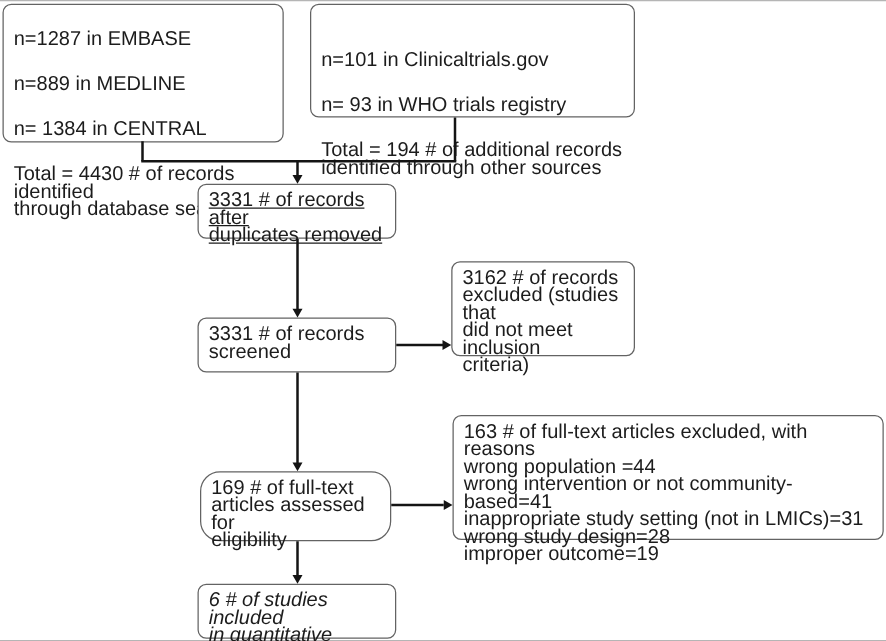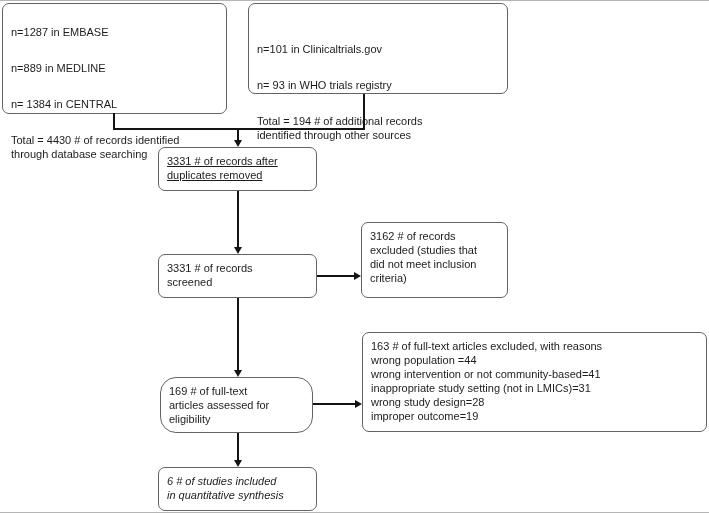--- a/index.html
+++ b/index.html
@@ -11,21 +11,21 @@
     overflow: hidden;
     font-family: "Liberation Sans", sans-serif;
   }
   .box {
     position: absolute;
     box-sizing: border-box;
     background: #ffffff;
     border: 1.5px solid #636363;
     border-radius: 7px;
     color: #1c1c1c;
-    font-size: 11px;
+    font-size: 16px;
     line-height: 14px;
     padding: 6px 8px;
     white-space: pre-line;
   }
   .box p { margin: 0 0 8px 0; white-space: pre-line; }
   .box p:last-child { margin-bottom: 0; }
   .line { position: absolute; background: #141414; }
   .hairline { position: absolute; background: #b5b5b5; }
   .arrow-down {
     position: absolute; width: 0; height: 0;
@@ -38,21 +38,21 @@
     border-top: 4px solid transparent;
     border-bottom: 4px solid transparent;
     border-left: 7px solid #141414;
   }
 
   
   .b-database  { left: 2px;   top: 3px;   width: 225px; height: 111px; padding-top: 7px; }
   .b-other     { left: 248px; top: 3px;   width: 260px; height: 91px;  padding-top: 24px; }
   .b-dedup     { left: 158px; top: 147px; width: 159px; height: 44px; text-decoration: underline; }
   .b-screened  { left: 158px; top: 254px; width: 159px; height: 44px; }
-  .b-recexcl   { left: 361px; top: 222px; width: 147px; height: 76px; }
+  .b-recexcl   { left: 361px; top: 209px; width: 147px; height: 76px; }
   .b-fulltext  { left: 160px; top: 377px; width: 153px; height: 56px; border-radius: 16px; }
   .b-ftexcl    { left: 362px; top: 332px; width: 345px; height: 100px; }
   .b-included  { left: 158px; top: 467px; width: 159px; height: 44px; font-style: italic; }
 </style>
 </head>
 <body>
 
 <div class="canvas">
 
   <div class="hairline" style="left:0; top:0; width:709px; height:1px;"></div>

